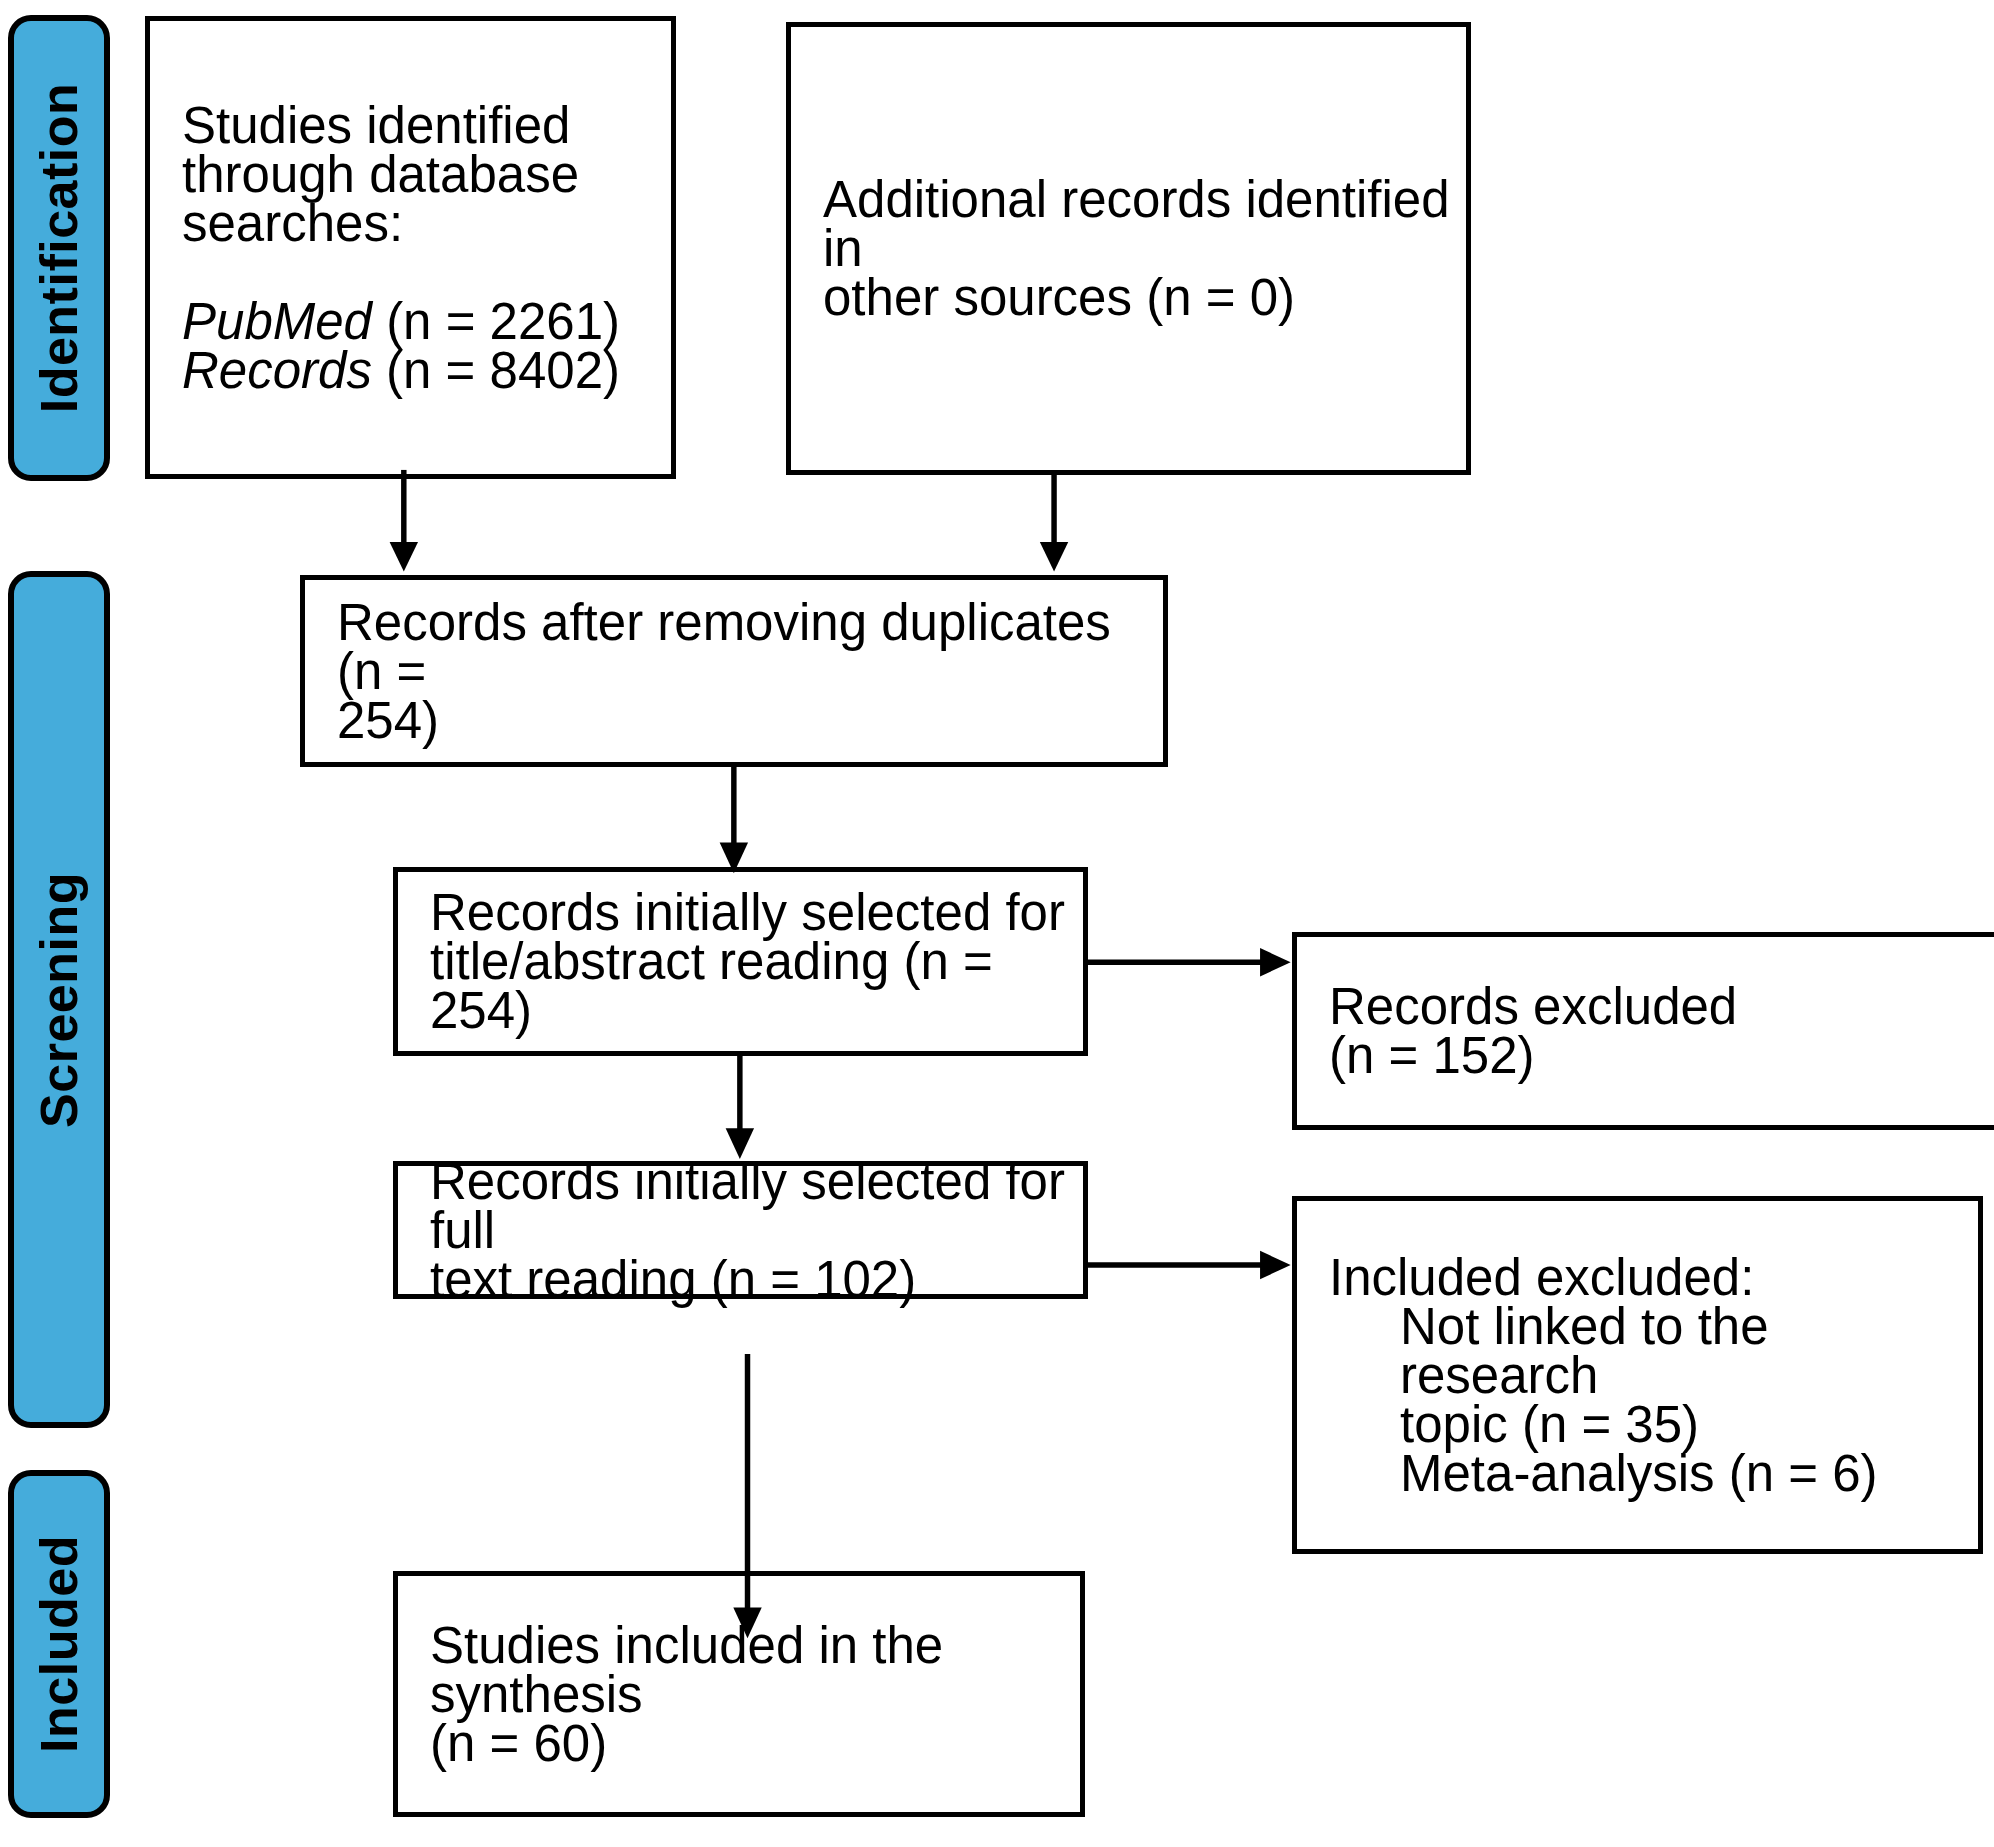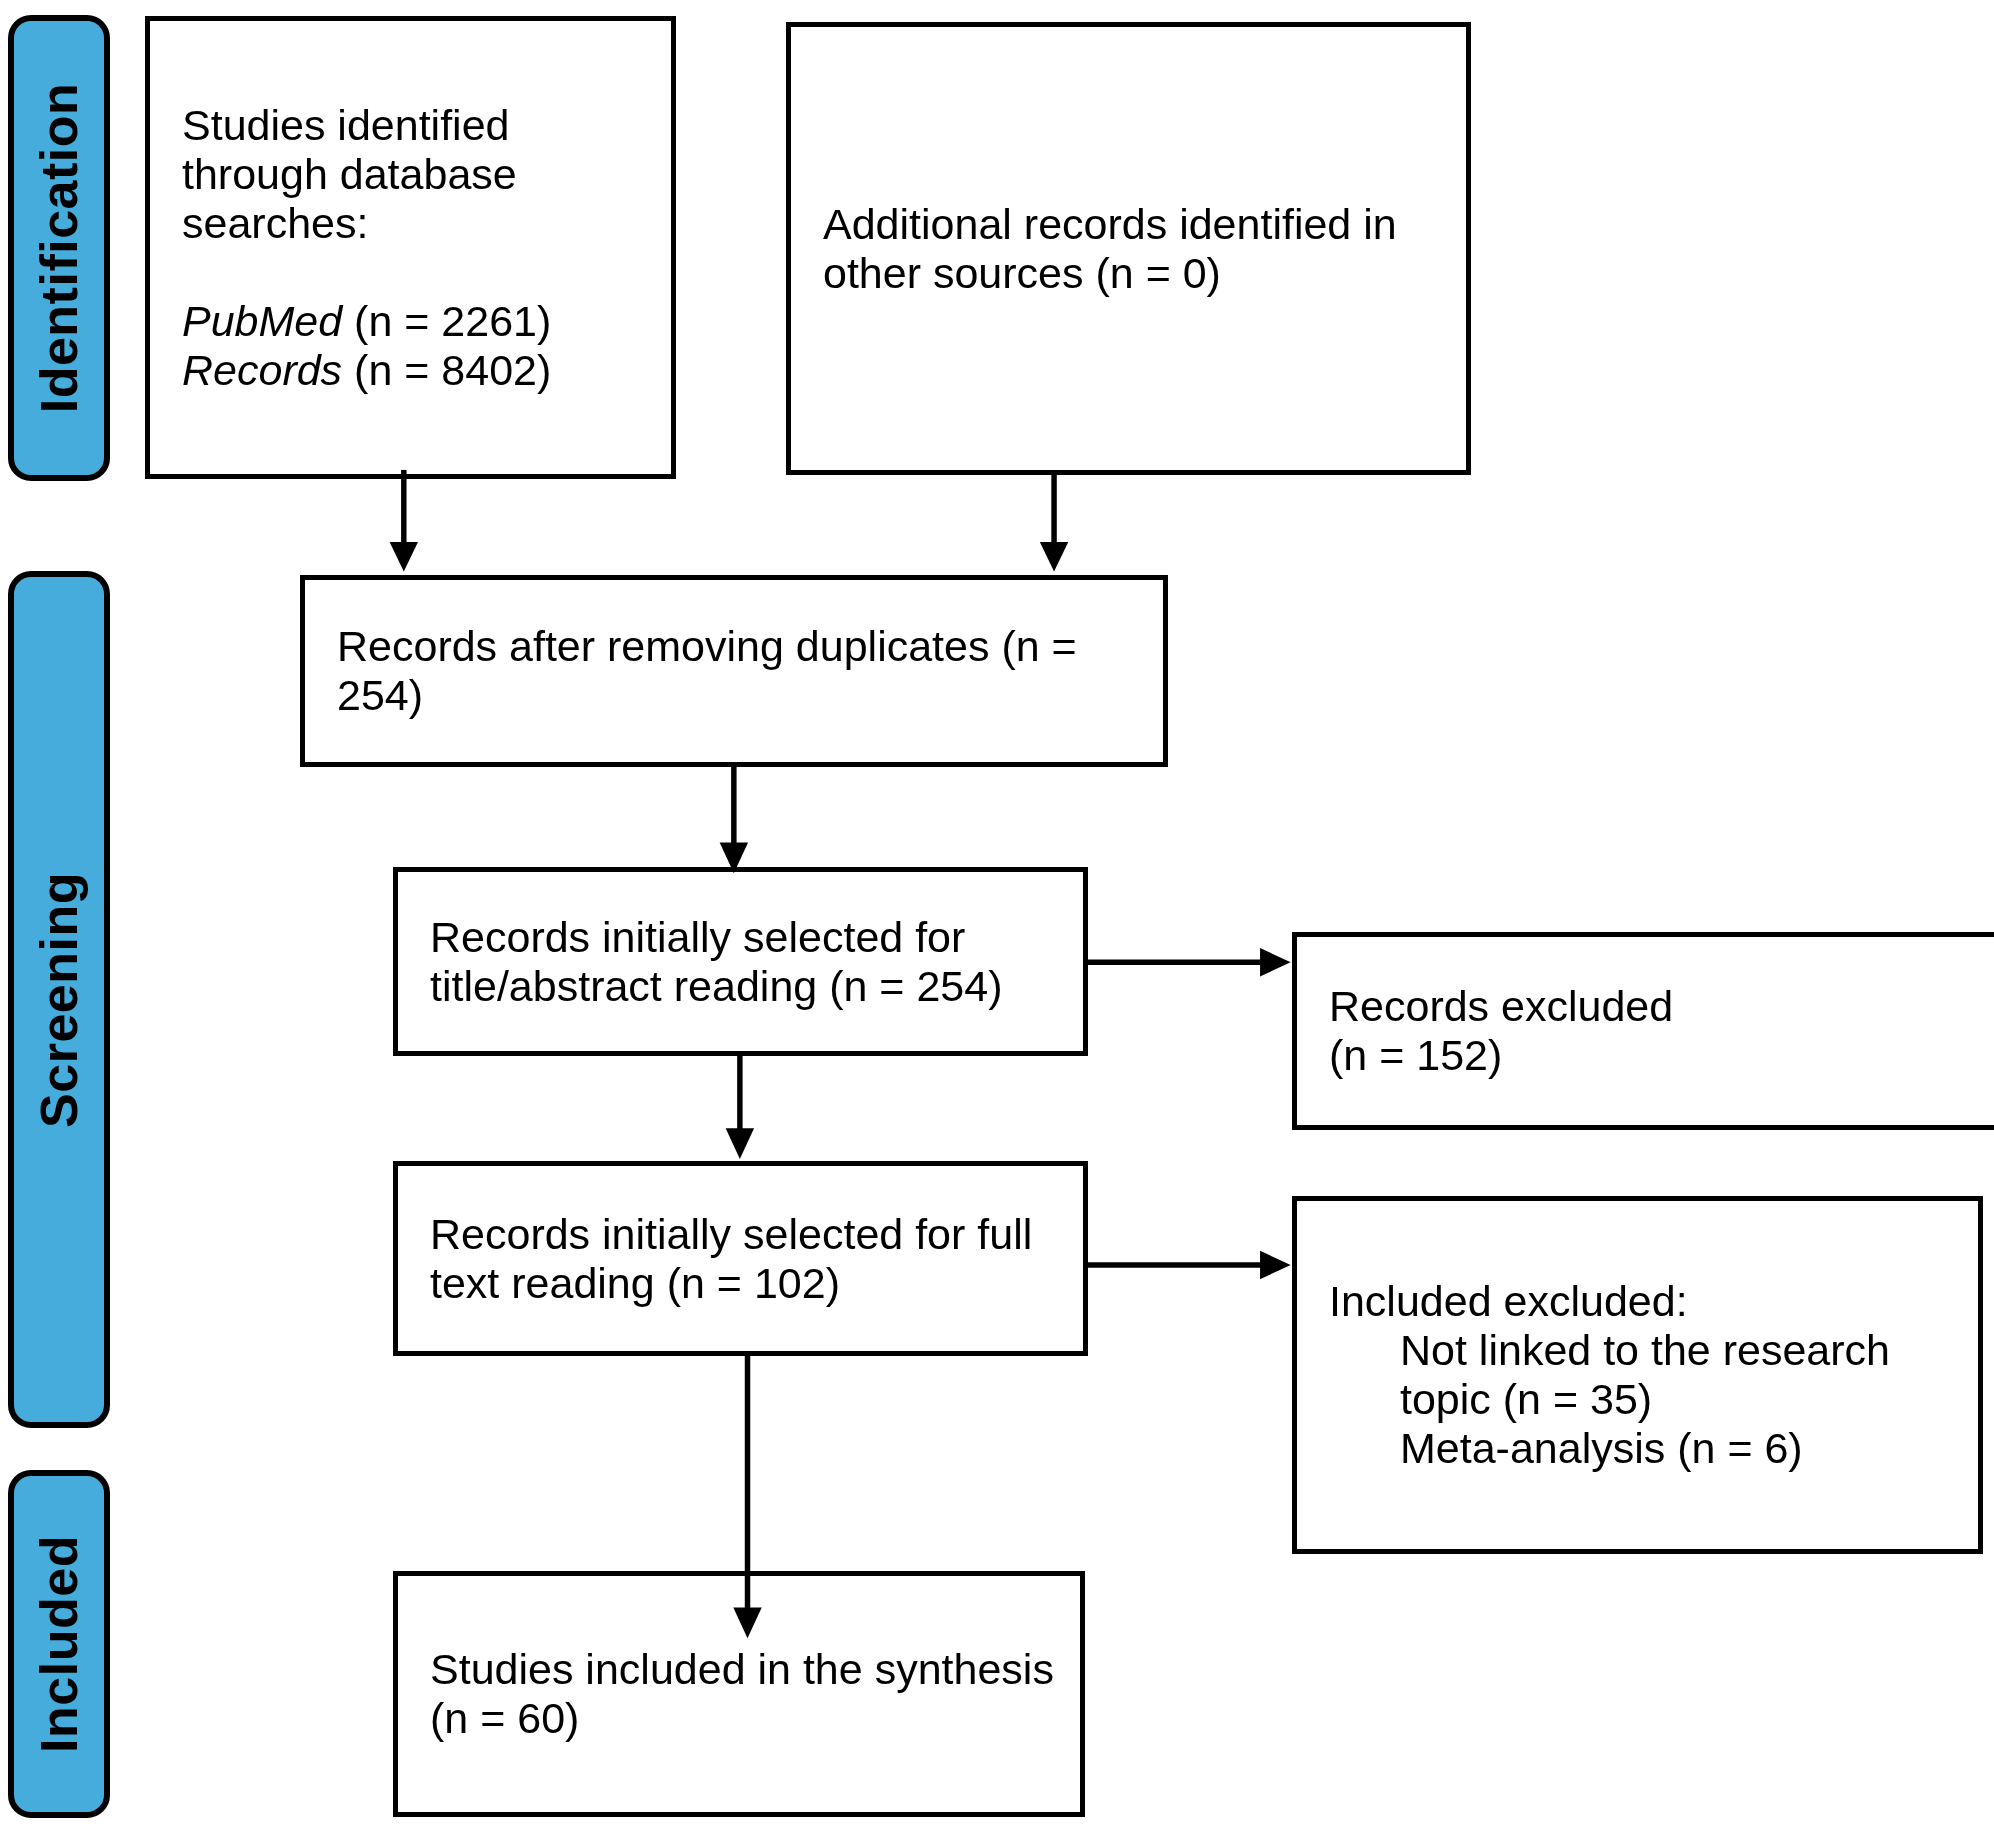--- a/index.html
+++ b/index.html
@@ -44,21 +44,21 @@
   .fbox {
     position: absolute;
     box-sizing: border-box;
     background: #FFFFFF;
     border: 5.5px solid #000;
     display: flex;
     flex-direction: column;
     justify-content: center;
     padding-left: 32px;
     padding-right: 13.7px;
-    font-size: 43px;
+    font-size: 51px;
     line-height: 49px;
   }
   .pre { white-space: pre-line; }
   .src-block { margin-top: 49px; }
   .ital { font-style: italic; }
   .indent { padding-left: 71px; }
   
   svg.arrows {
     position: absolute;
     left: 0; top: 0;
@@ -107,21 +107,21 @@
   <div class="fbox" style="left:393px; top:867px; width:695px; height:189px;">
     <div class="pre">Records initially selected for
 title/abstract reading (n = 254)</div>
   </div>
 
   <div class="fbox" style="left:1292px; top:932px; width:812px; height:198px;">
     <div class="pre">Records excluded
 (n = 152)</div>
   </div>
 
-  <div class="fbox" style="left:393px; top:1161px; width:695px; height:195px;">
+  <div class="fbox" style="left:393px; top:1161px; width:695px; height:138px;">
     <div class="pre">Records initially selected for full
 text reading (n = 102)</div>
   </div>
 
   <div class="fbox" style="left:1292px; top:1196px; width:691px; height:358px;">
     <div>Included excluded:</div>
     <div class="pre indent">Not linked to the research
 topic (n = 35)
 Meta-analysis (n = 6)</div>
   </div>

